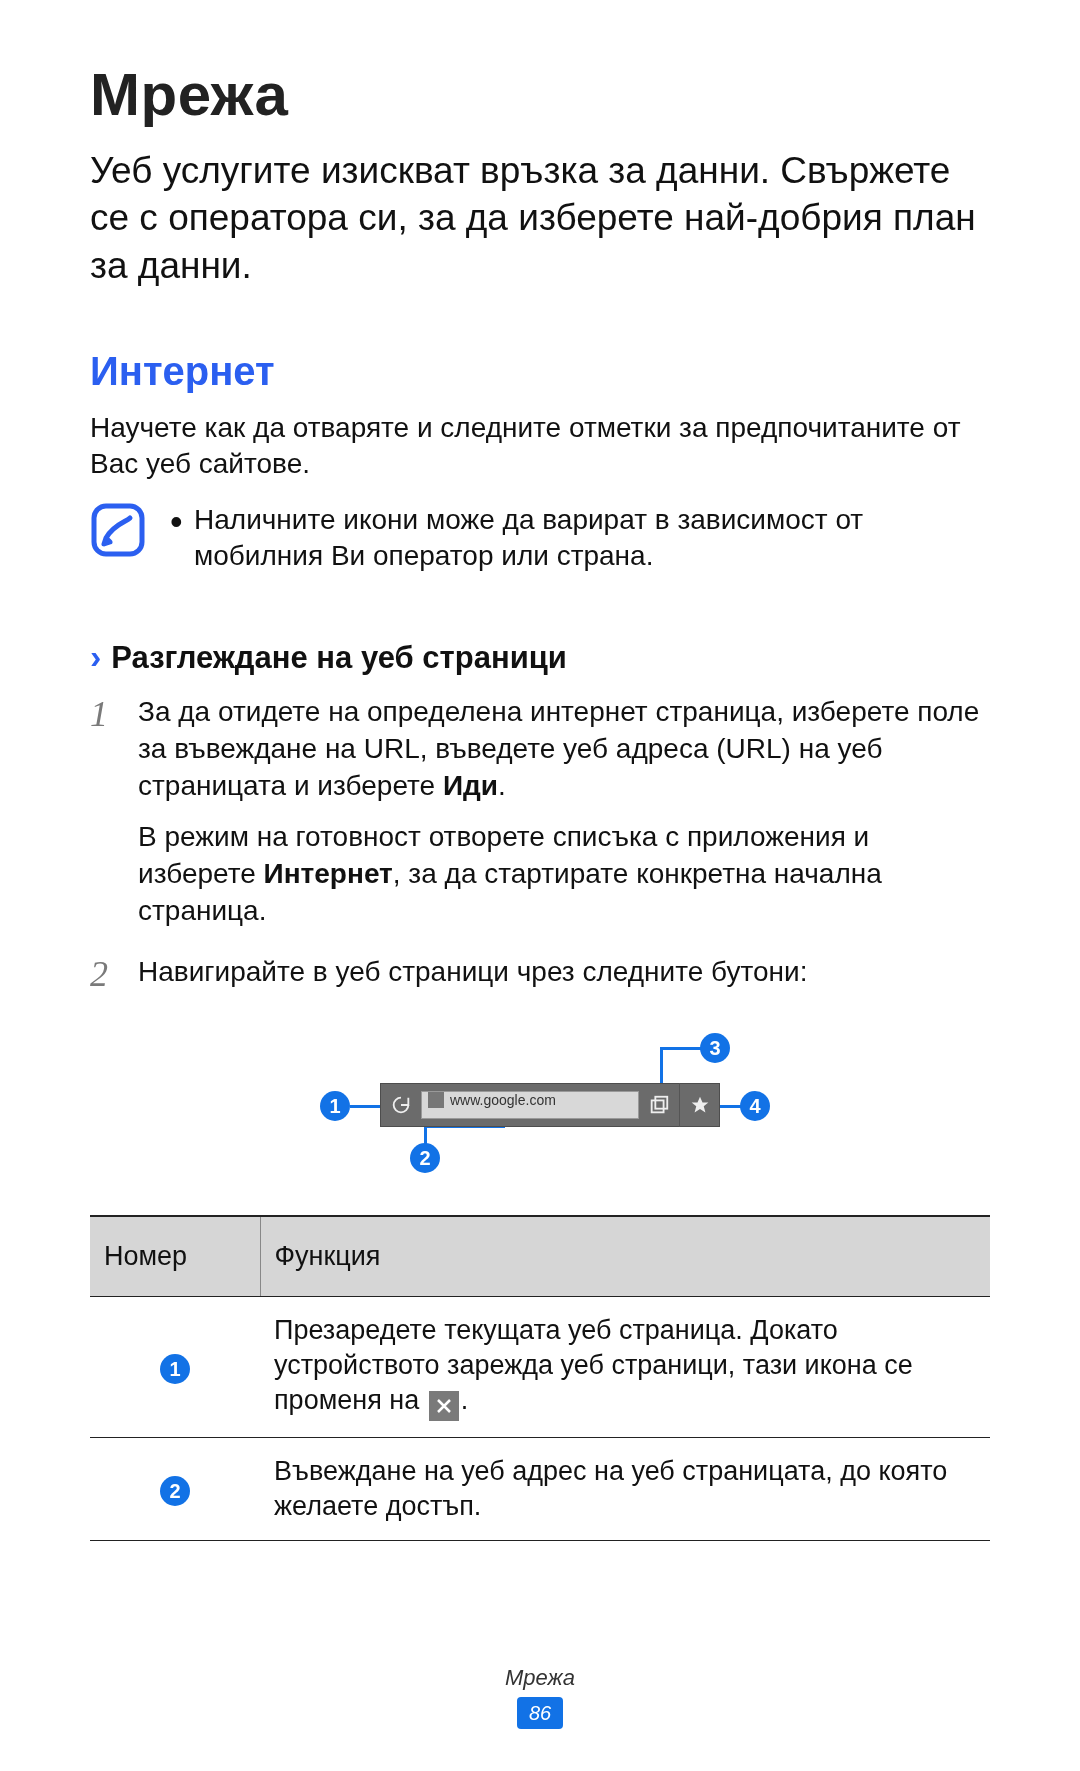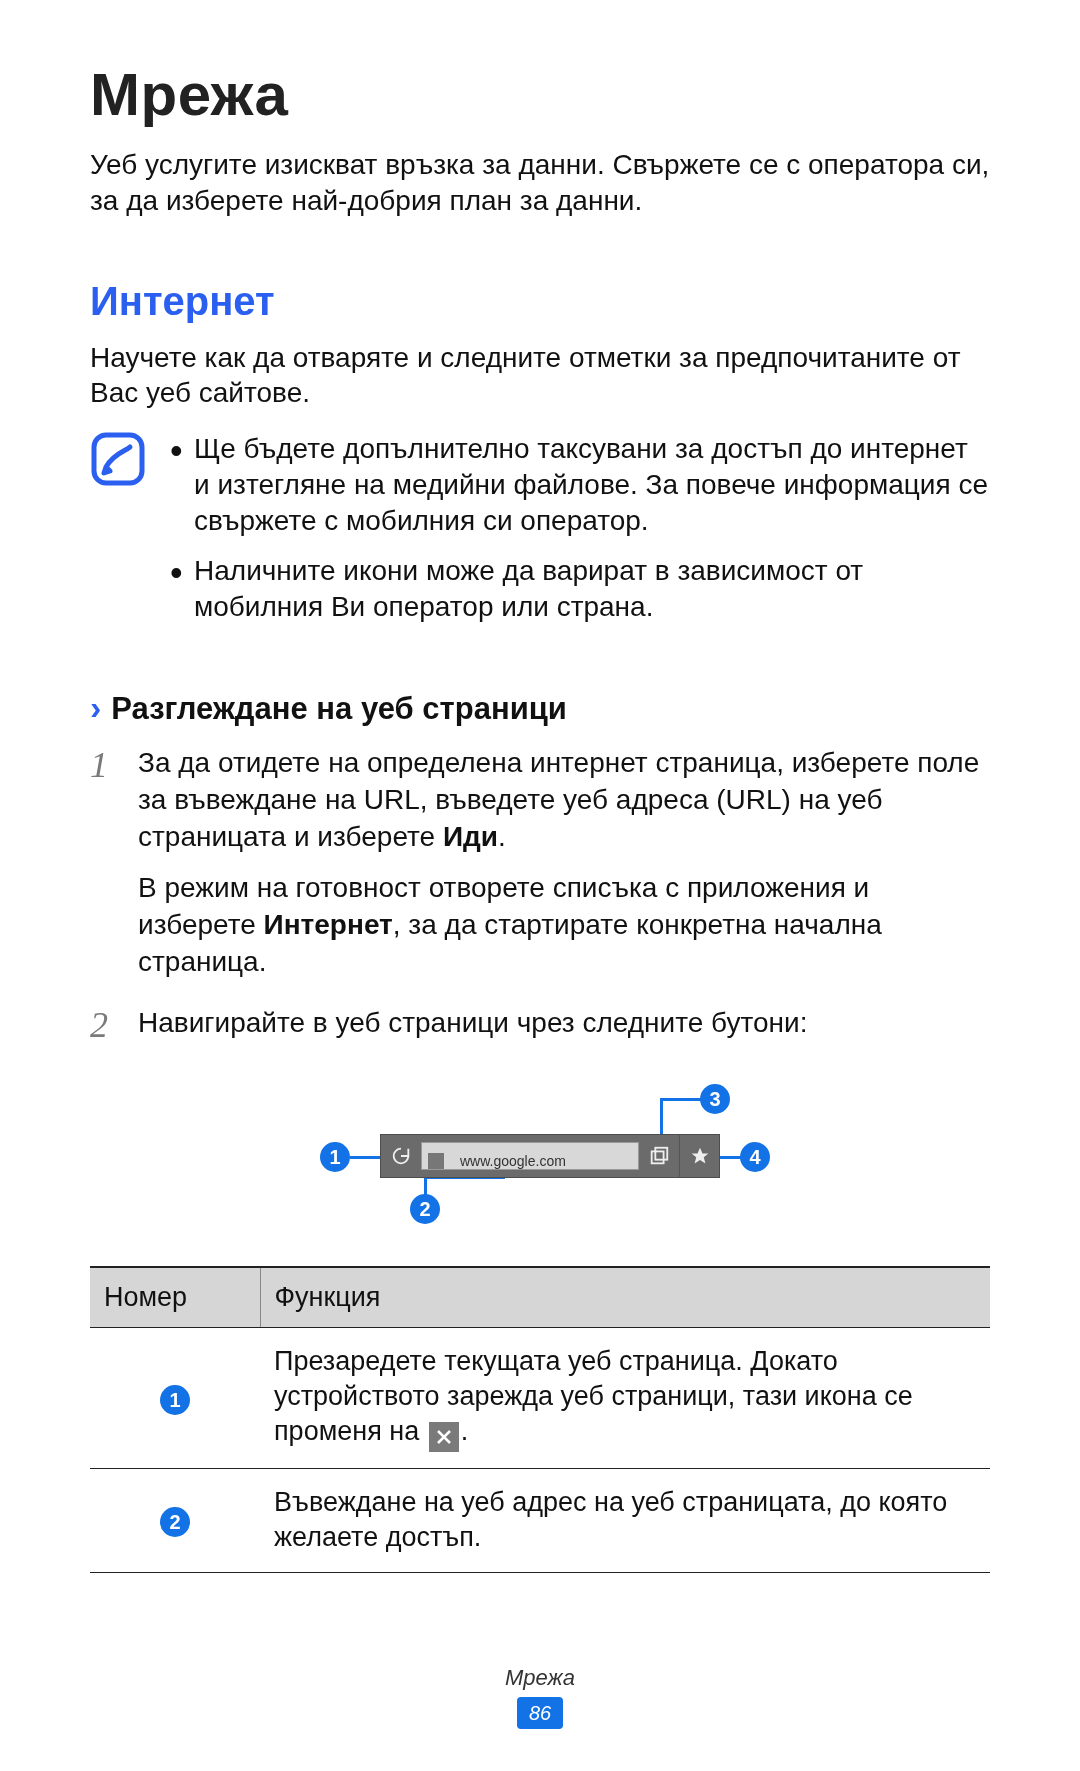--- a/index.html
+++ b/index.html
@@ -1,19 +1,19 @@
 <!DOCTYPE html>
 <html><head>
 <meta charset="utf-8">
 <style>
   * { box-sizing: border-box; margin: 0; padding: 0; }
   html, body { width: 1080px; height: 1771px; background: #fff; font-family: "Segoe UI", "Helvetica Neue", Arial, sans-serif; color: #111; }
   .page { padding: 60px 90px 50px 90px; position: relative; height: 1771px; }
   .h1 { font-size: 60px; font-weight: 700; color: #222; margin-bottom: 18px; letter-spacing: 0.5px; }
-  .intro { font-size: 28px; line-height: 1.28; margin-bottom: 60px; }
+  .intro { font-size: 37px; line-height: 1.28; margin-bottom: 60px; }
   .h2 { font-size: 40px; font-weight: 700; color: #2b5ff0; margin-bottom: 16px; }
   .sub1 { font-size: 28px; line-height: 1.28; margin-bottom: 20px; }
   .note-row { display: flex; align-items: flex-start; gap: 18px; margin-bottom: 50px; }
   .note-icon { width: 56px; height: 56px; flex: 0 0 56px; }
   .note-icon svg { width: 56px; height: 56px; }
   .note-list { list-style: none; font-size: 28px; line-height: 1.28; }
   .note-list li { position: relative; padding-left: 30px; margin-bottom: 14px; }
   .note-list li::before { content: "•"; position: absolute; left: 6px; top: -3px; font-size: 36px; }
   .h3row { display: flex; align-items: baseline; gap: 10px; margin-bottom: 18px; }
   .chev { color: #2b5ff0; font-size: 34px; font-weight: 900; }
@@ -23,31 +23,31 @@
   .step-body p { margin-bottom: 14px; }
   .bold { font-weight: 700; }
 
   
   .diagram-wrap { display: flex; justify-content: center; margin: 28px 0 42px 0; }
   .diagram { position: relative; width: 520px; height: 140px; }
   .nb { width: 30px; height: 30px; border-radius: 50%; background: #1272e6; color: #fff; font-size: 20px; font-weight: 700; display: flex; align-items: center; justify-content: center; position: absolute; z-index: 5; }
   .bar { position: absolute; top: 50px; left: 100px; width: 340px; height: 44px; background: #6b6b6b; border: 1px solid #4d4d4d; display: flex; align-items: center; z-index: 2; }
   .bar-refresh { width: 40px; height: 44px; display: flex; align-items: center; justify-content: center; }
   .bar-refresh svg { width: 22px; height: 22px; }
-  .bar-url { flex: 1; height: 28px; background: #d8d8d8; border: 1px solid #999; display: flex; align-items: flex-end; font-size: 14px; color: #333; padding: 0 6px; gap: 16px; }
+  .bar-url { flex: 1; height: 28px; background: #d8d8d8; border: 1px solid #999; display: flex; align-items: flex-start; font-size: 14px; color: #333; padding: 0 6px; gap: 6px; }
   .favicon { width: 16px; height: 16px; background: #777; display: inline-block; }
   .bar-win { width: 40px; height: 44px; display: flex; align-items: center; justify-content: center; }
   .bar-win svg { width: 22px; height: 22px; }
   .bar-star { width: 40px; height: 44px; display: flex; align-items: center; justify-content: center; border-left: 1px solid #555; }
   .bar-star svg { width: 20px; height: 20px; }
   .dline { position: absolute; background: #1272e6; z-index: 1; }
 
   
   table.functions { width: 100%; border-collapse: collapse; margin-top: 4px; }
-  table.functions th { text-align: left; font-weight: 400; font-size: 27px; background: #d6d6d6; border-top: 2px solid #222; border-bottom: 1px solid #222; padding: 14px 14px; }
+  table.functions th { text-align: left; font-weight: 400; font-size: 27px; background: #d6d6d6; border-top: 2px solid #222; border-bottom: 1px solid #222; padding: 24px 14px; }
   table.functions th:first-child { border-right: 1px solid #888; width: 170px; }
   table.functions td { font-size: 27px; line-height: 1.3; border-bottom: 1px solid #222; padding: 16px 14px; vertical-align: middle; }
   table.functions td:first-child { text-align: center; }
   .tbadge { display: inline-flex; width: 30px; height: 30px; border-radius: 50%; background: #1272e6; color: #fff; font-size: 20px; font-weight: 700; align-items: center; justify-content: center; }
   .inline-x { display: inline-flex; width: 30px; height: 30px; background: #7a7a7a; align-items: center; justify-content: center; vertical-align: -6px; margin: 0 2px; }
   .inline-x svg { width: 18px; height: 18px; }
 
   
   .footer { position: absolute; bottom: 42px; left: 0; right: 0; display: flex; flex-direction: column; align-items: center; gap: 6px; }
   .footer-title { font-style: italic; font-size: 22px; color: #333; }
@@ -64,21 +64,20 @@
   <p class="sub1">Научете как да отваряте и следните отметки за предпочитаните от Вас уеб сайтове.</p>
 
   <div class="note-row">
     <div class="note-icon">
       <svg viewBox="0 0 56 56">
           <rect x="4" y="4" width="48" height="48" rx="12" fill="none" stroke="#2b5ff0" stroke-width="5"></rect>
           <path d="M16 36 C24 22, 36 20, 40 16 M16 36 L14 42 L20 40 Z" fill="none" stroke="#2b5ff0" stroke-width="5" stroke-linecap="round" stroke-linejoin="round"></path>
         </svg>
     </div>
     <ul class="note-list">
-      <li>Ще бъдете допълнително таксувани за достъп до интернет и изтегляне на медийни файлове. За повече информация се свържете с мобилния си оператор.</li>
       <li>Наличните икони може да варират в зависимост от мобилния Ви оператор или страна.</li>
     </ul>
   </div>
 
   <div class="h3row">
     <span class="chev">›</span>
     <span class="h3">Разглеждане на уеб страници</span>
   </div>
 
   <div class="step">

